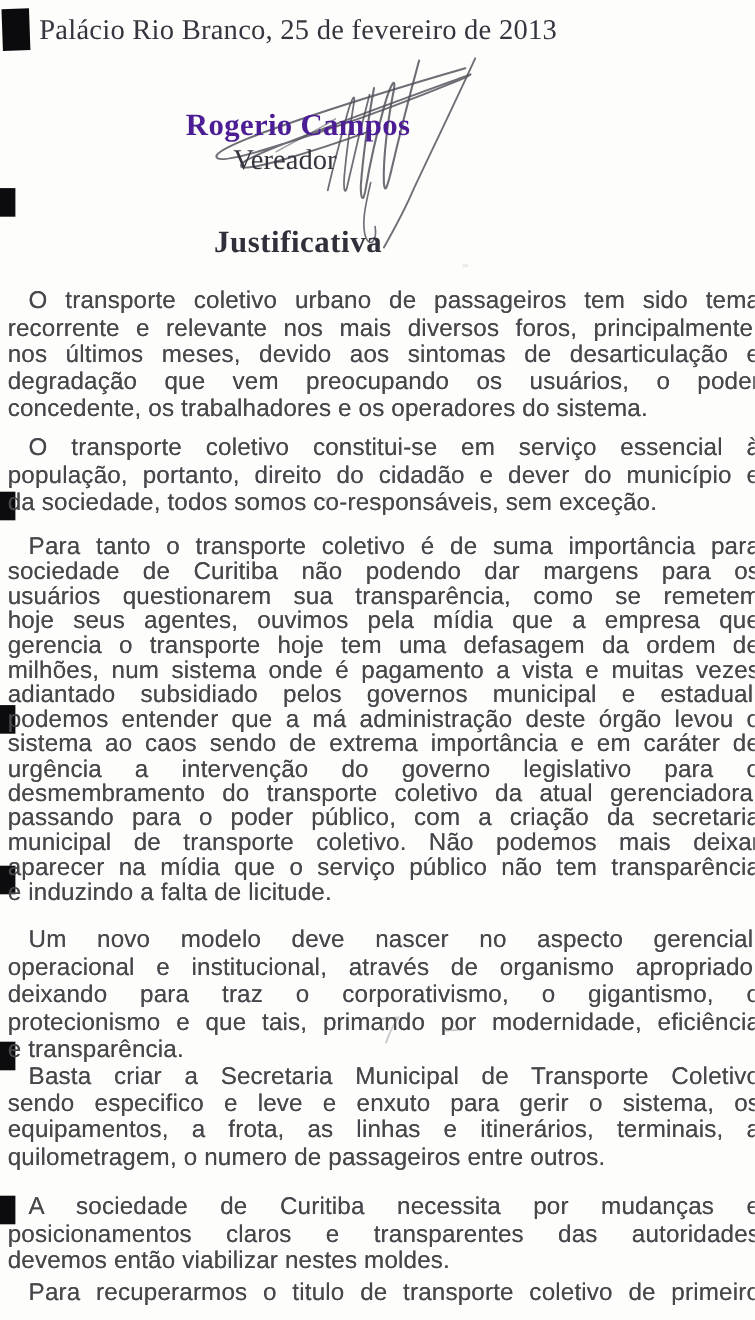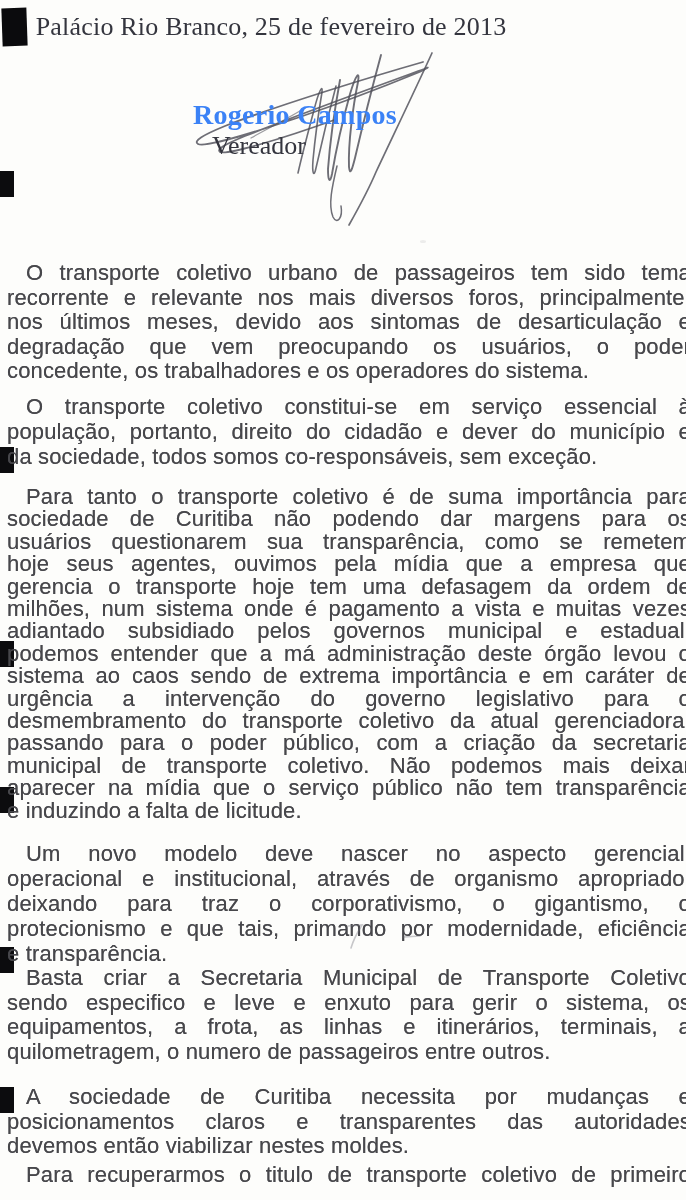--- a/index.html
+++ b/index.html
@@ -13,21 +13,21 @@
   
   .scan-corner{position:absolute;left:2px;top:8px;width:25px;height:38px;background:#0b0b0d;transform:rotate(-2deg);}
   .scan-bar{position:absolute;left:-3px;width:17px;height:26px;background:#0c0c0e;}
   .sb1{top:171px}.sb2{top:447px}.sb3{top:641px}.sb4{top:787px}.sb5{top:947px}.sb6{top:1087px}
   .pencil{position:absolute;opacity:.38;}
   .smudge{position:absolute;background:rgba(120,120,126,.25);border-radius:50%;}
 
   
   .serifline{position:absolute;left:0;width:542px;text-align:center;font-family:"Liberation Serif",serif;}
   .date-line{top:12px;font-size:26px;color:#34353e;letter-spacing:.2px;}
-  .sig-name{top:99px;font-size:28px;font-weight:bold;color:#3b82f6;letter-spacing:.3px;padding-left:24px;}
+  .sig-name{top:99px;font-size:28px;font-weight:bold;color:#4c1d95;letter-spacing:.3px;}
   .sig-role{top:131px;font-size:26px;color:#34353e;transform:translateX(-12px);}
   .heading{top:205px;font-size:28px;font-weight:bold;color:#2f3039;letter-spacing:.5px;}
 
   .signature-svg{position:absolute;left:185px;top:46px;}
 
   
   .para{
     position:absolute;left:7px;width:684px;
     font-size:22px;color:#47474b;letter-spacing:.15px;
     text-shadow:0 0 .6px rgba(70,70,75,.75);
@@ -64,20 +64,21 @@
       <path stroke-width="1.9" d="M196,9 C187,42 177,82 170,112 C167,124 165,130 164,121 C163,98 168,60 173,36 C175,24 171,28 165,48 C155,84 149,116 147,128 C145,138 143,135 143,123 C145,96 151,56 155,34"></path>
       <path stroke-width="1.6" d="M151,40 C143,70 135,104 131,122 C129,132 127,128 128,114 C131,82 135,58 137,46 C138,38 134,44 129,64 C121,94 115,118 113,127"></path>
       <path stroke-width="1.7" d="M247,7 C231,42 207,92 191,126 C183,145 173,163 164,179"></path>
       <path stroke-width="1.5" d="M152,120 C147,141 143,159 148,171 C152,179 158,172 156,160"></path>
       <path stroke-width="1.3" stroke-opacity="0.55" d="M120,62 C100,74 80,84 66,92"></path>
     </g>
   </svg>
 
   <div class="serifline sig-name">Rogerio Campos</div>
   <div class="serifline sig-role">Vereador</div>
+  <div class="serifline heading">Justificativa</div>
 
   <div id="doc-body">
       <div class="para p1">
         <div class="line first">O transporte coletivo urbano de passageiros tem sido tema</div>
         <div class="line">recorrente e relevante nos mais diversos foros, principalmente,</div>
         <div class="line">nos últimos meses, devido aos sintomas de desarticulação e</div>
         <div class="line">degradação que vem preocupando os usuários, o poder</div>
         <div class="line last">concedente, os trabalhadores e os operadores do sistema.</div>
       </div>
       <div class="para p2">

